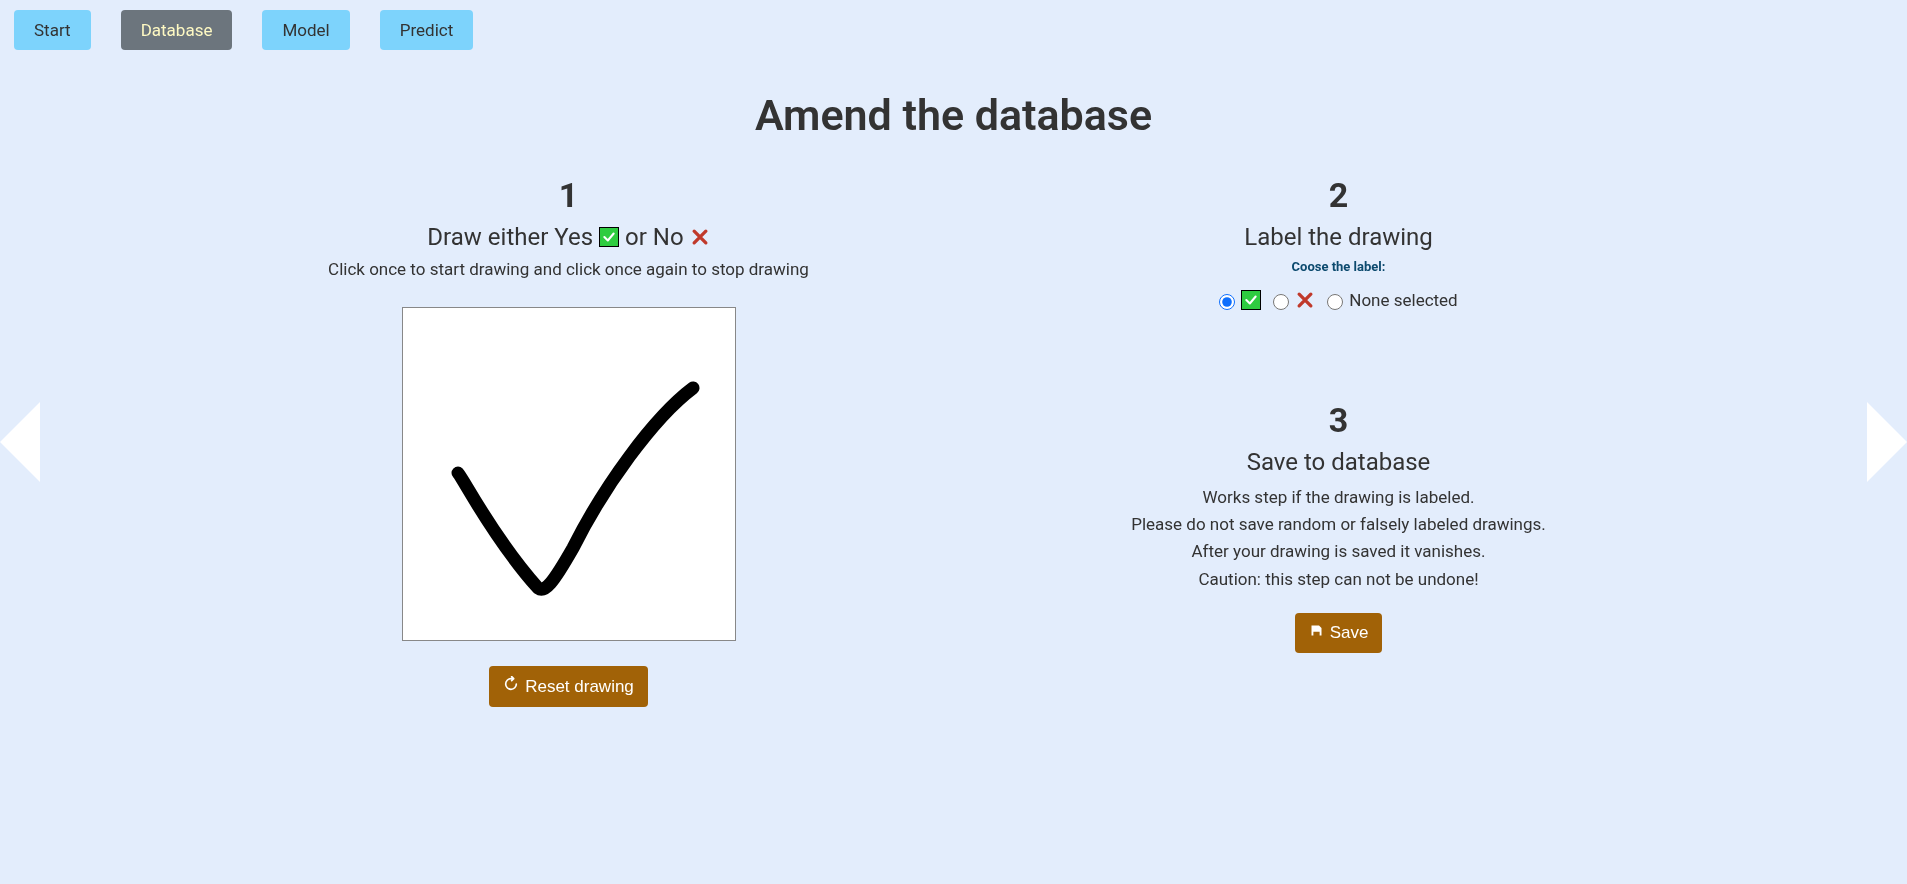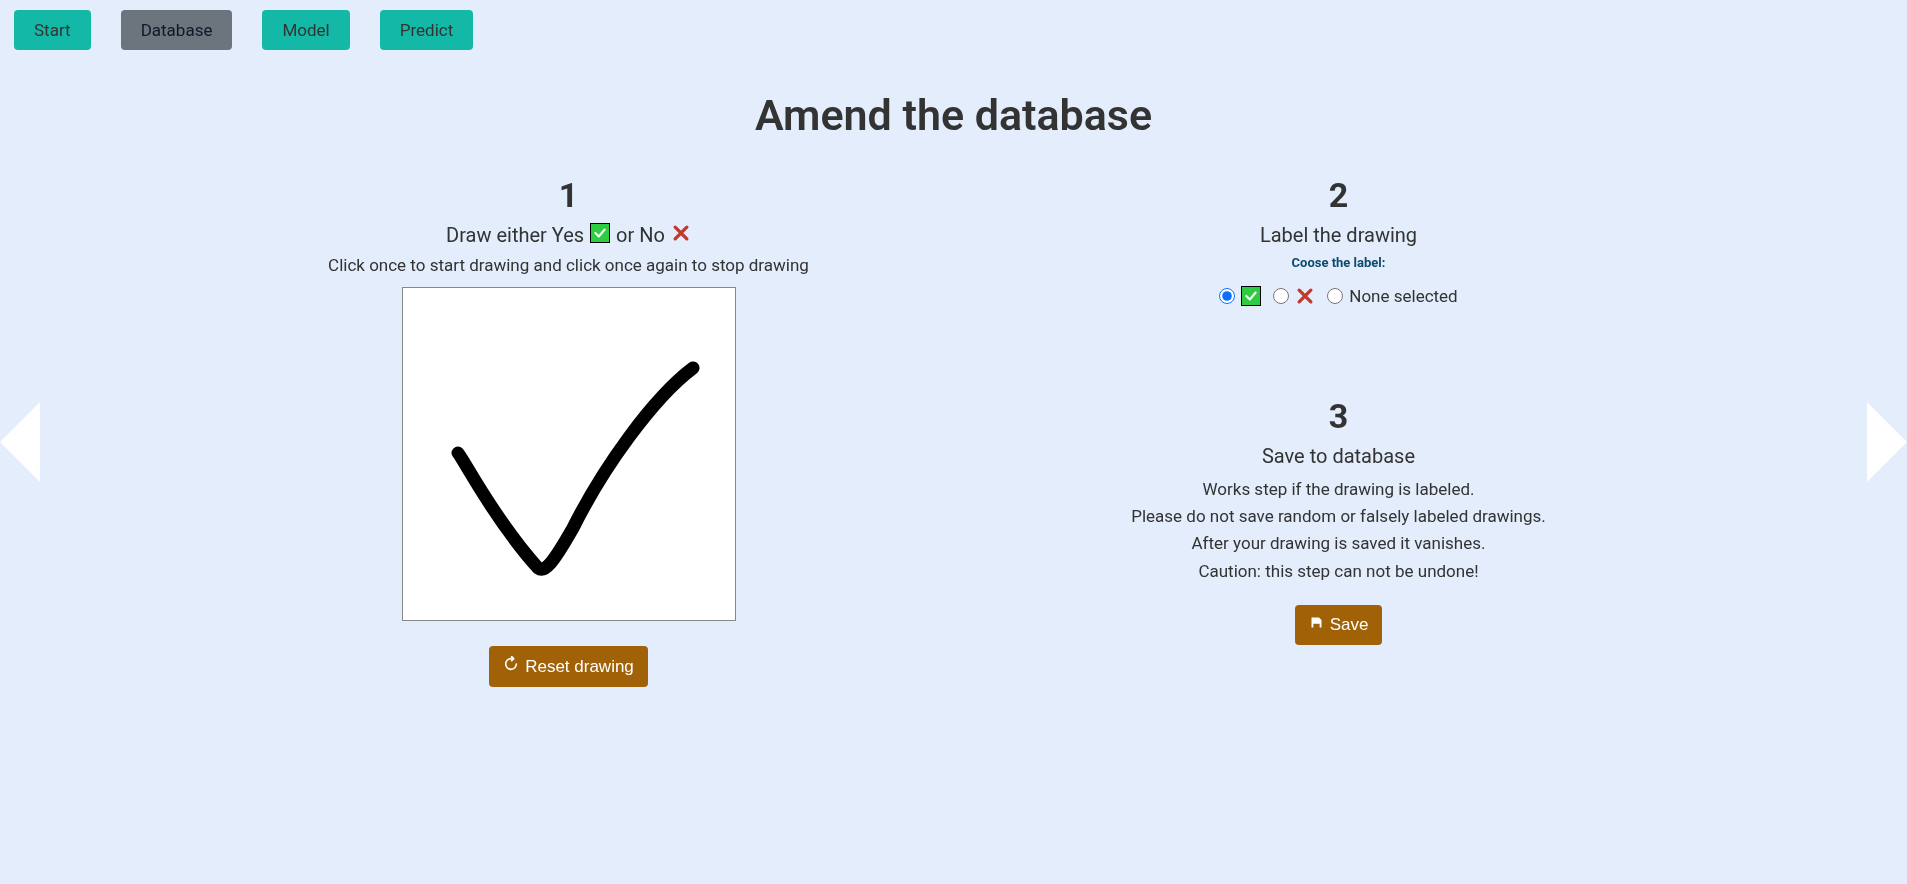--- a/index.html
+++ b/index.html
@@ -11,30 +11,30 @@
       height: 884px;
       position: relative;
       overflow: hidden;
     }
     .nav {
       display: flex;
       gap: 30px;
       padding: 10px 14px;
     }
     .nav-item {
-      background: #14b8a6;
+      background: #7dd3fc;
       border-radius: 4px;
       padding: 10px 20px;
       font-size: 17px;
       cursor: pointer;
       color: #333;
     }
     .nav-item.active {
       background: #6c757d;
-      color: #0f172a;
+      color: #fef9c3;
     }
     .page-title {
       text-align: center;
       font-size: 43px;
       font-weight: 600;
       color: #333;
       margin-top: 30px;
     }
     .content {
       display: flex;
@@ -44,32 +44,32 @@
     }
     .col-left { width: 520px; text-align: center; }
     .col-right { width: 520px; text-align: center; }
     .step-num {
       font-size: 34px;
       font-weight: 700;
       color: #333;
       margin-bottom: 8px;
     }
     .step-title {
-      font-size: 20px;
+      font-size: 24px;
       color: #333;
       margin-bottom: 8px;
       display: flex;
-      align-items: flex-start;
+      align-items: center;
       justify-content: center;
       gap: 6px;
     }
     .step-sub {
       font-size: 17px;
       color: #333;
-      margin-bottom: 12px;
+      margin-bottom: 28px;
     }
     .step-label {
       font-size: 13px;
       font-weight: 700;
       color: #0c4a6e;
       margin-bottom: 16px;
     }
     .canvas-wrap {
       width: 334px;
       height: 334px;
@@ -94,21 +94,21 @@
     .reset-btn { margin-top: 25px; }
     .radio-row {
       display: flex;
       align-items: center;
       justify-content: center;
       gap: 12px;
       font-size: 17px;
     }
     .radio-row label {
       display: inline-flex;
-      align-items: center;
+      align-items: flex-end;
       gap: 6px;
       cursor: pointer;
     }
     input[type="radio"] {
       width: 16px; height: 16px;
       accent-color: #0d6efd;
       cursor: pointer;
     }
     .icon-yes {
       display: inline-flex;

